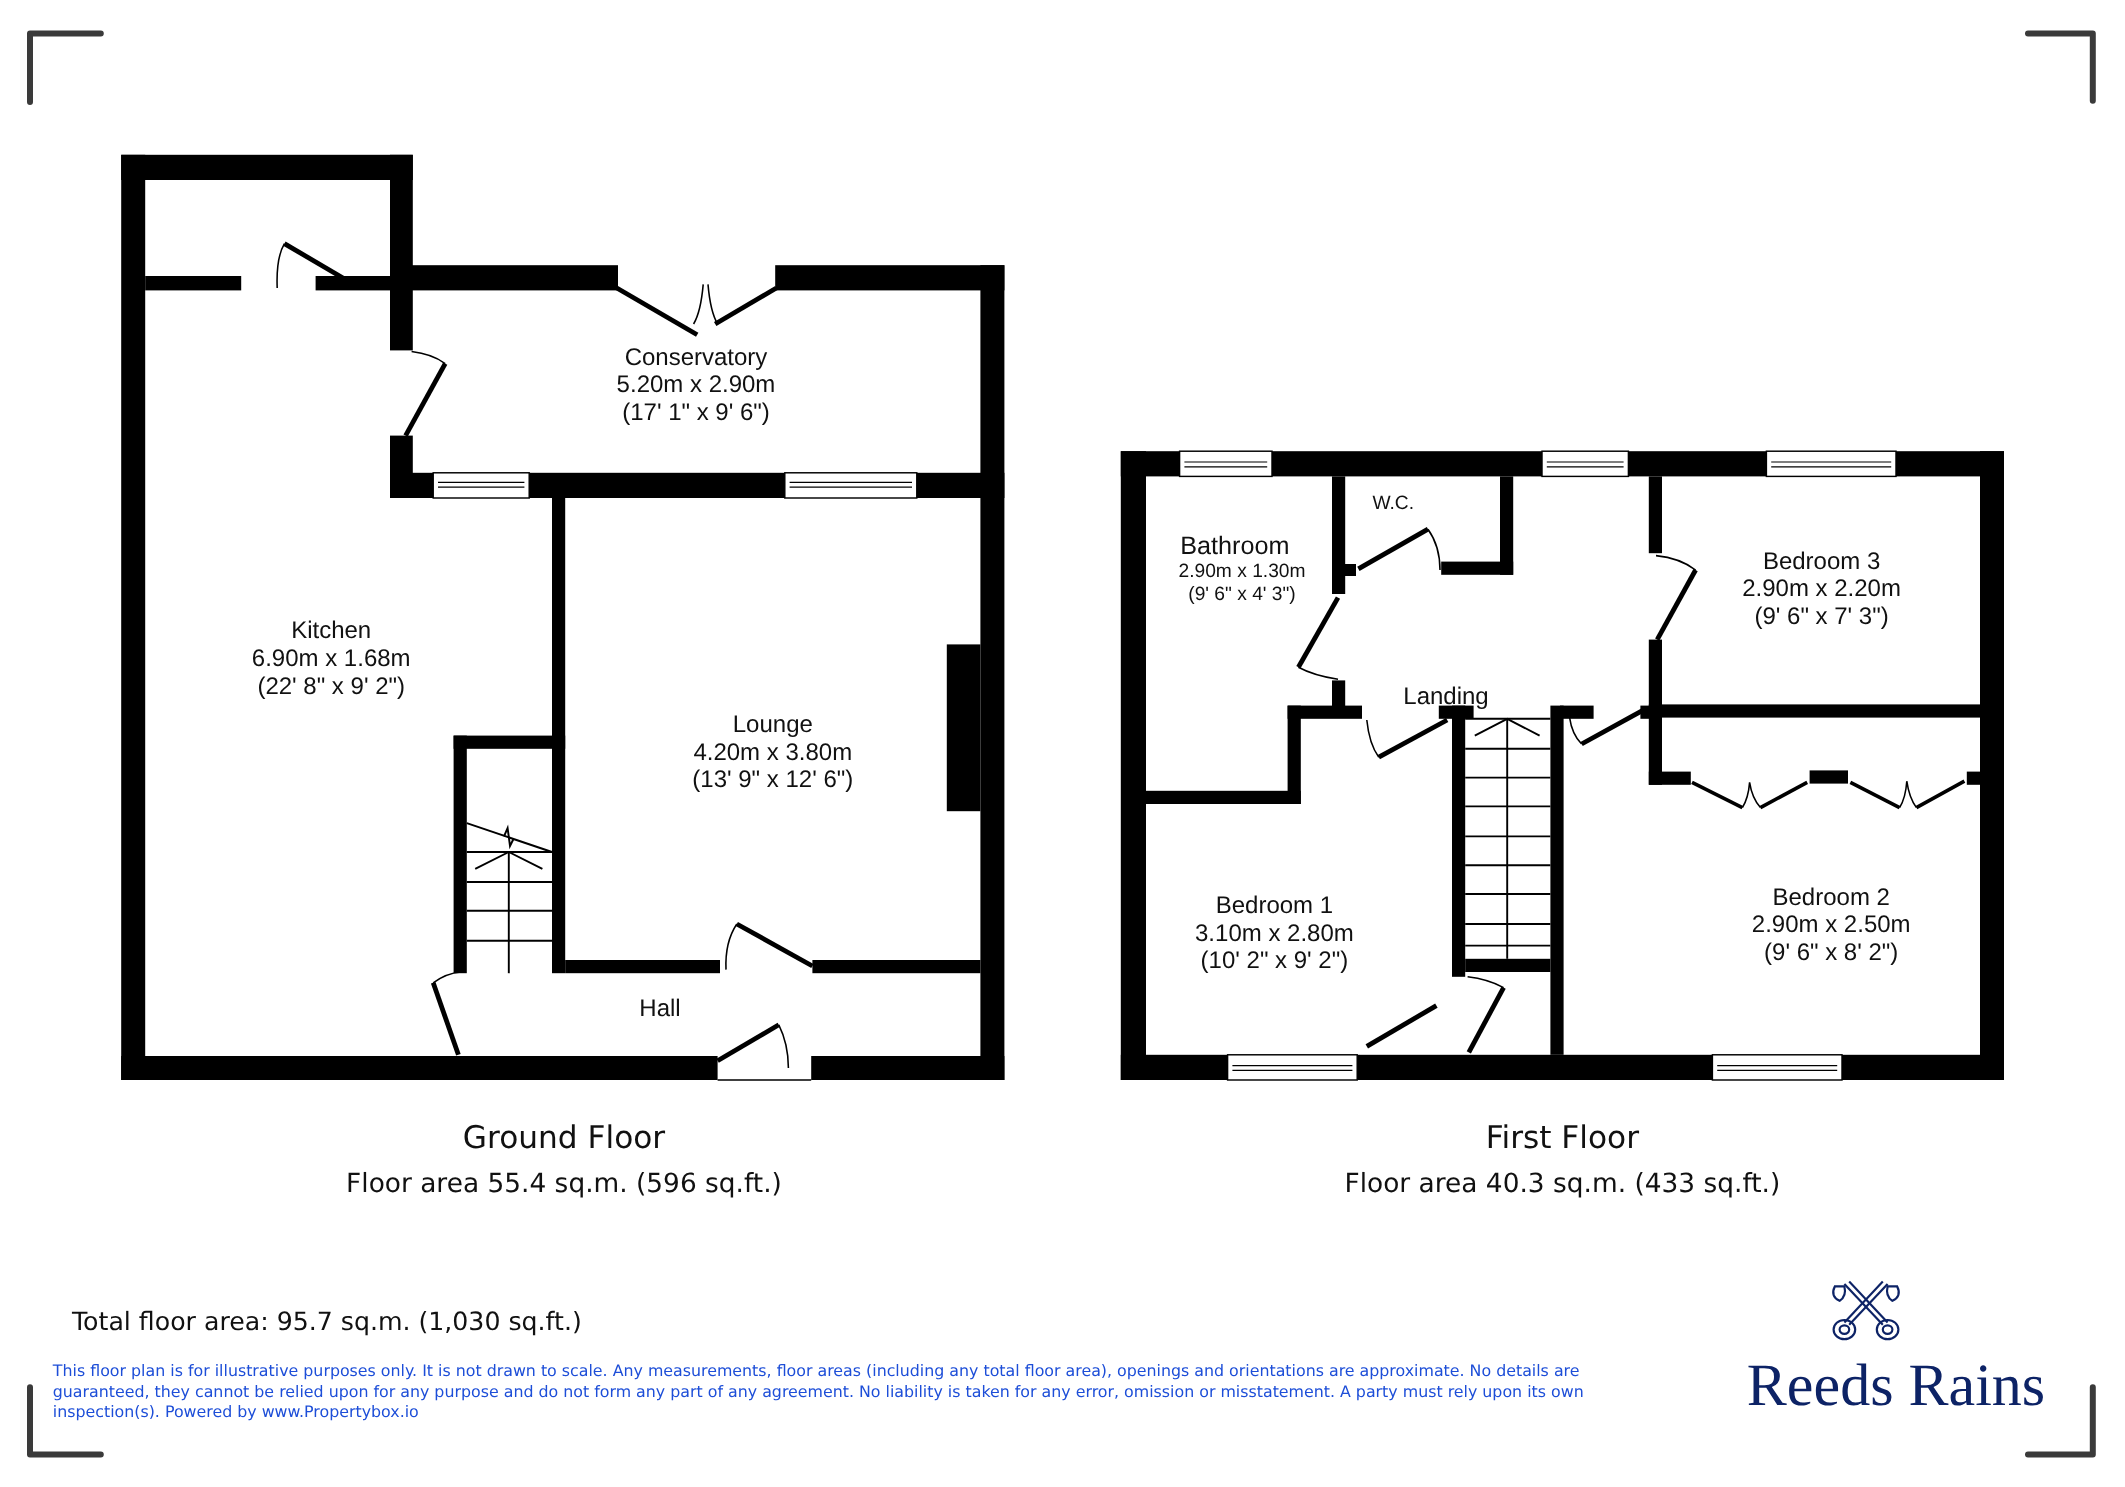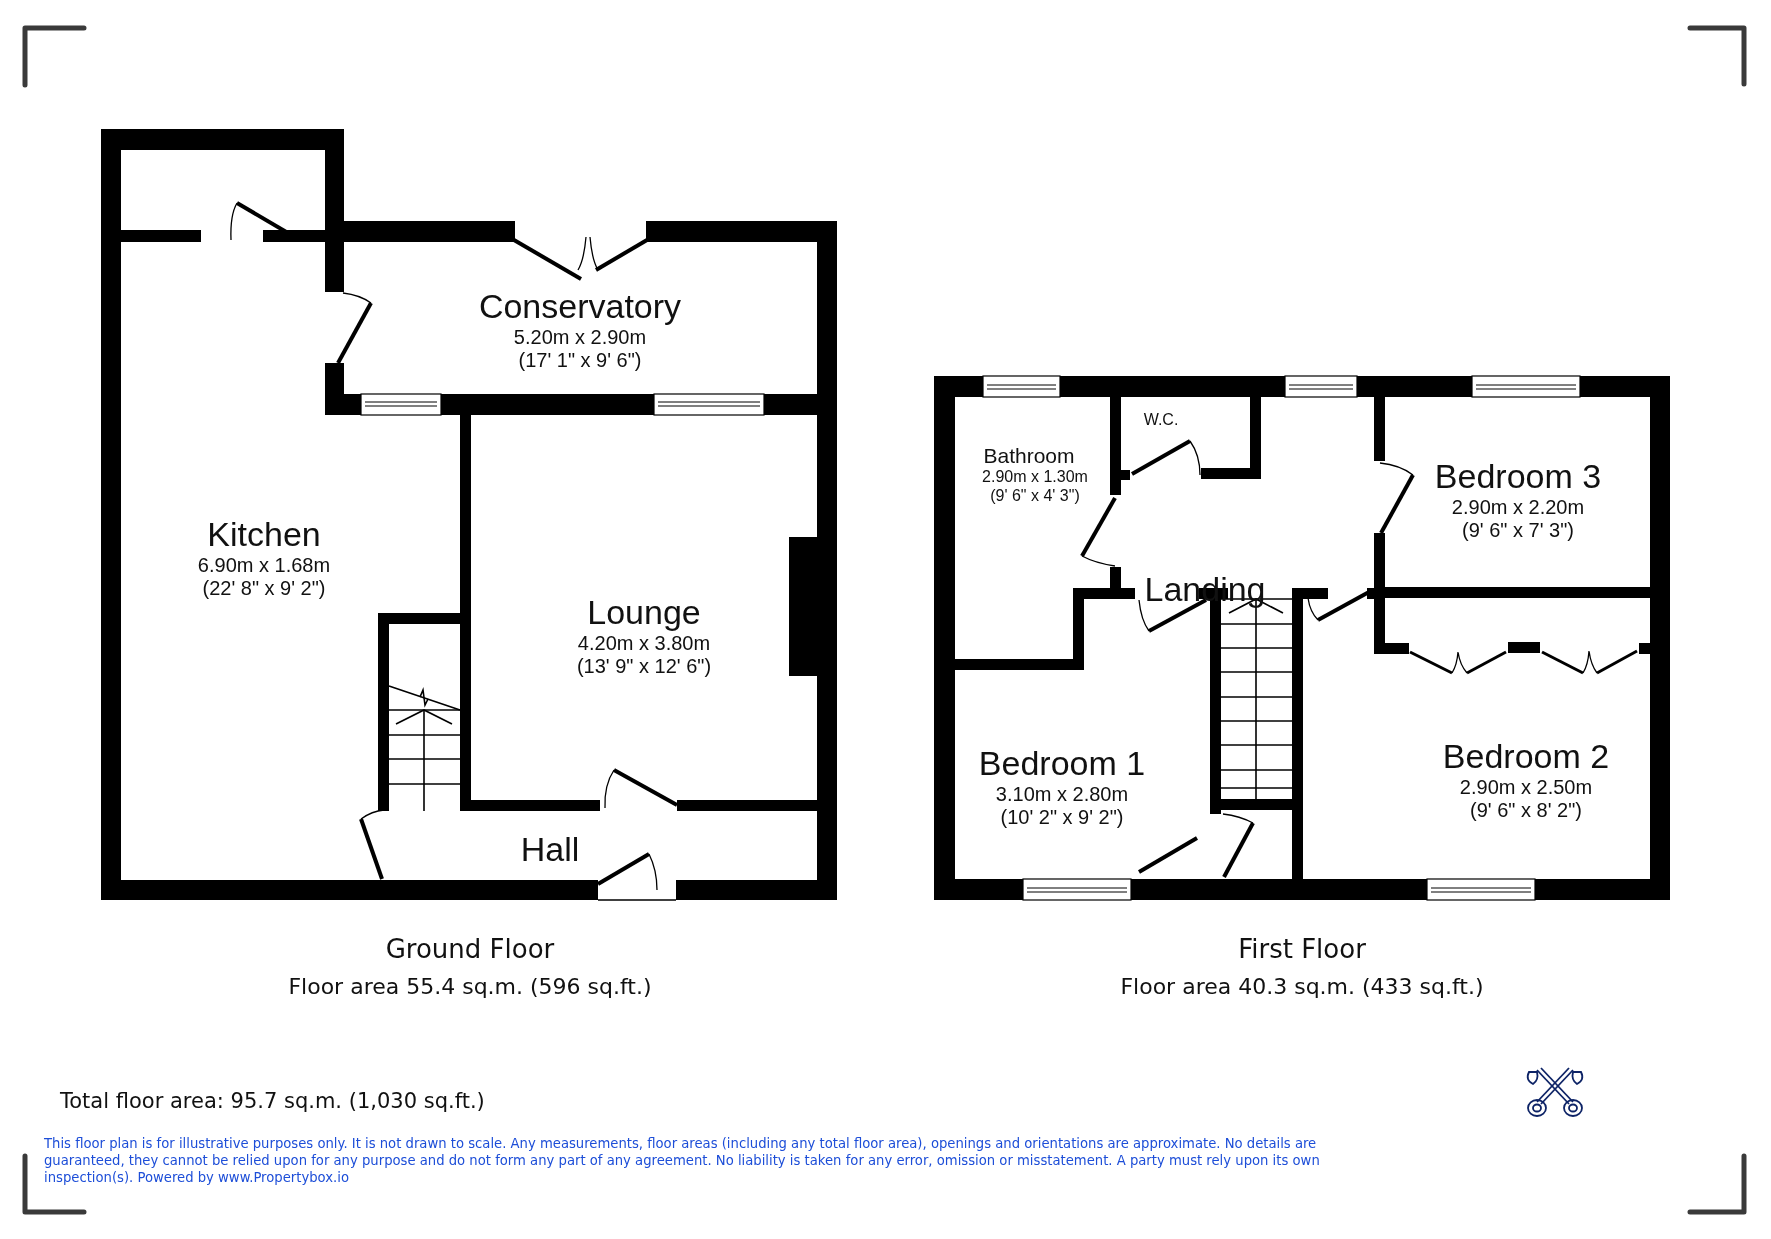--- a/index.html
+++ b/index.html
@@ -6,21 +6,21 @@
   body { width: 1771px; height: 1239px; position: relative; overflow: hidden; font-family: "Liberation Sans", sans-serif; }
   #plan { position: absolute; left: 0; top: 0; width: 1771px; height: 1239px; }
   .wall { fill: #000000; }
   .door { stroke: #000000; stroke-width: 4; fill: none; }
   .arc { stroke: #000000; stroke-width: 1.3; fill: none; }
   .win { fill: #ffffff; stroke: #000000; stroke-width: 1.2; }
   .winline { stroke: #000000; stroke-width: 1; }
   .stairline { stroke: #000000; stroke-width: 1.6; fill: none; }
   .corner { stroke: #3a3a3a; stroke-width: 5; fill: none; stroke-linecap: round; stroke-linejoin: round; }
   .room-label { position: absolute; text-align: center; color: #111; font-family: "Liberation Sans", sans-serif; line-height: 1.15; transform: translateX(-50%); white-space: nowrap; }
-  .room-label .name { font-size: 34px; }
+  .room-label .name { font-size: 20px; }
   .room-label .dim { font-size: 20px; }
   .room-label.small .name { font-size: 21px; }
   .room-label.small .dim { font-size: 16px; margin-left: 12px; }
   .room-label.tiny .name { font-size: 16px; }
   .floor-title { position: absolute; text-align: center; transform: translateX(-50%); white-space: nowrap; font-family: "DejaVu Sans", sans-serif; color: #111; }
   .floor-title .title { font-size: 26px; line-height: 44px; }
   .floor-title .area { font-size: 22px; line-height: 32px; }
   .total { position: absolute; left: 60px; top: 1089px; font-family: "DejaVu Sans", sans-serif; font-size: 21px; color: #111; }
   .disclaimer { position: absolute; left: 44px; top: 1135px; width: 1310px; font-family: "DejaVu Sans", sans-serif; font-size: 13.2px; line-height: 17px; color: #1d4ed8; }
   .logo { position: absolute; left: 1440px; top: 1070px; width: 280px; text-align: center; }
@@ -227,21 +227,21 @@
     <ellipse cx="18" cy="36" rx="9" ry="8"></ellipse>
     <ellipse cx="18" cy="36" rx="4" ry="3.5"></ellipse>
   </g>
 </svg>
 
 <div class="room-label" style="left:580px; top:287px;">
   <div class="name">Conservatory</div>
   <div class="dim">5.20m x 2.90m</div>
   <div class="dim">(17' 1" x 9' 6")</div>
 </div>
-<div class="room-label" style="left:264px; top:515px;">
+<div class="room-label" style="left:276px; top:515px;">
   <div class="name">Kitchen</div>
   <div class="dim">6.90m x 1.68m</div>
   <div class="dim">(22' 8" x 9' 2")</div>
 </div>
 <div class="room-label" style="left:644px; top:593px;">
   <div class="name">Lounge</div>
   <div class="dim">4.20m x 3.80m</div>
   <div class="dim">(13' 9" x 12' 6")</div>
 </div>
 <div class="room-label" style="left:550px; top:830px;">
@@ -282,13 +282,14 @@
 <div class="floor-title" style="left:1302px; top:927px;">
   <div class="title">First Floor</div>
   <div class="area">Floor area 40.3 sq.m. (433 sq.ft.)</div>
 </div>
 
 <div class="total">Total floor area: 95.7 sq.m. (1,030 sq.ft.)</div>
 <div class="disclaimer">This floor plan is for illustrative purposes only. It is not drawn to scale. Any measurements, floor areas (including any total floor area), openings and orientations are approximate. No details are guaranteed, they cannot be relied upon for any purpose and do not form any part of any agreement. No liability is taken for any error, omission or misstatement. A party must rely upon its own inspection(s). Powered by www.Propertybox.io</div>
 
 <div class="logo">
   <div style="height:56px;"></div>
+  <div class="logo-text">Reeds Rains</div>
 </div>
 
 </body></html>

